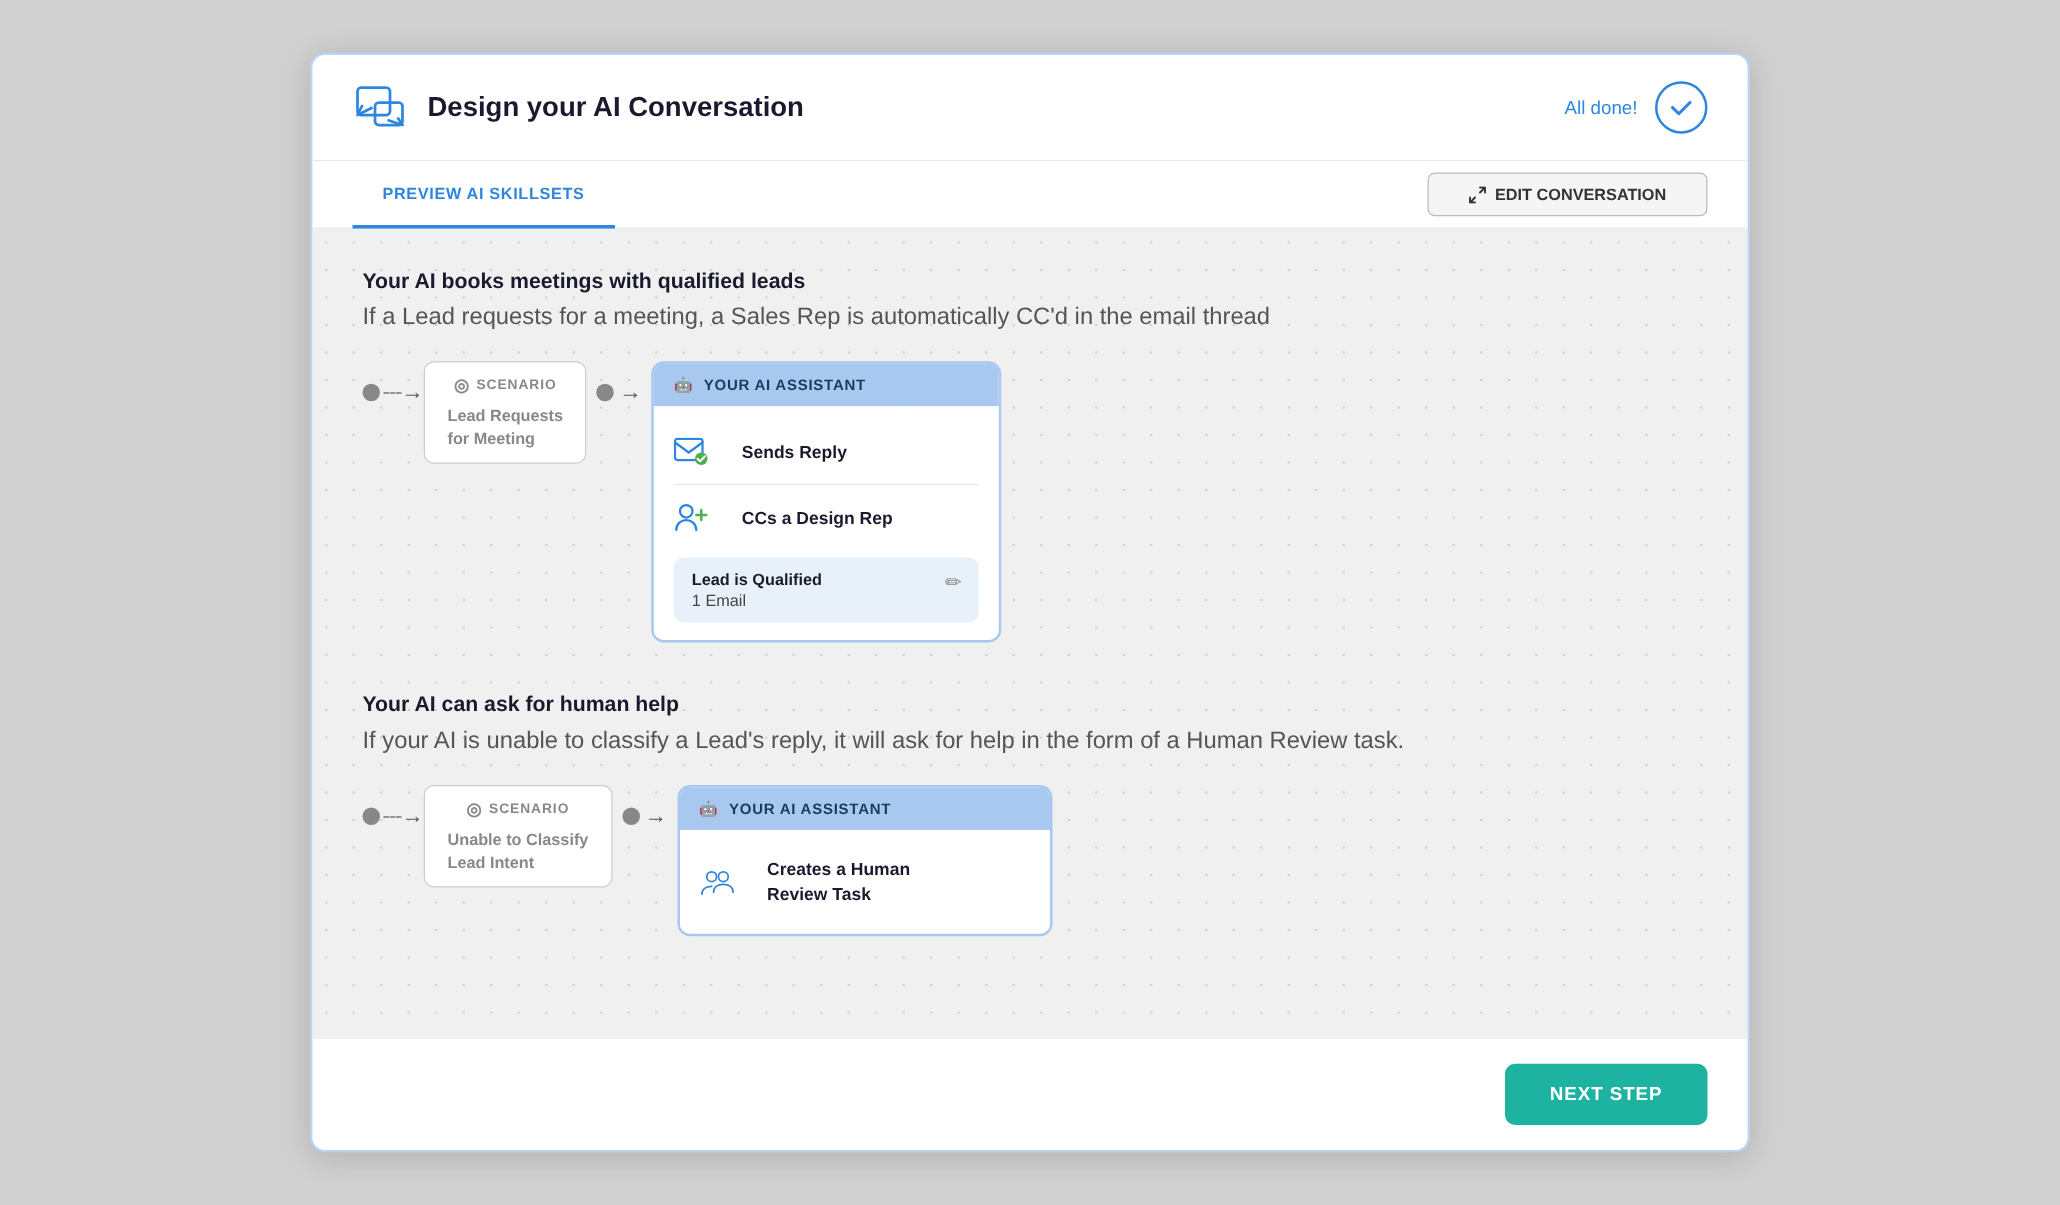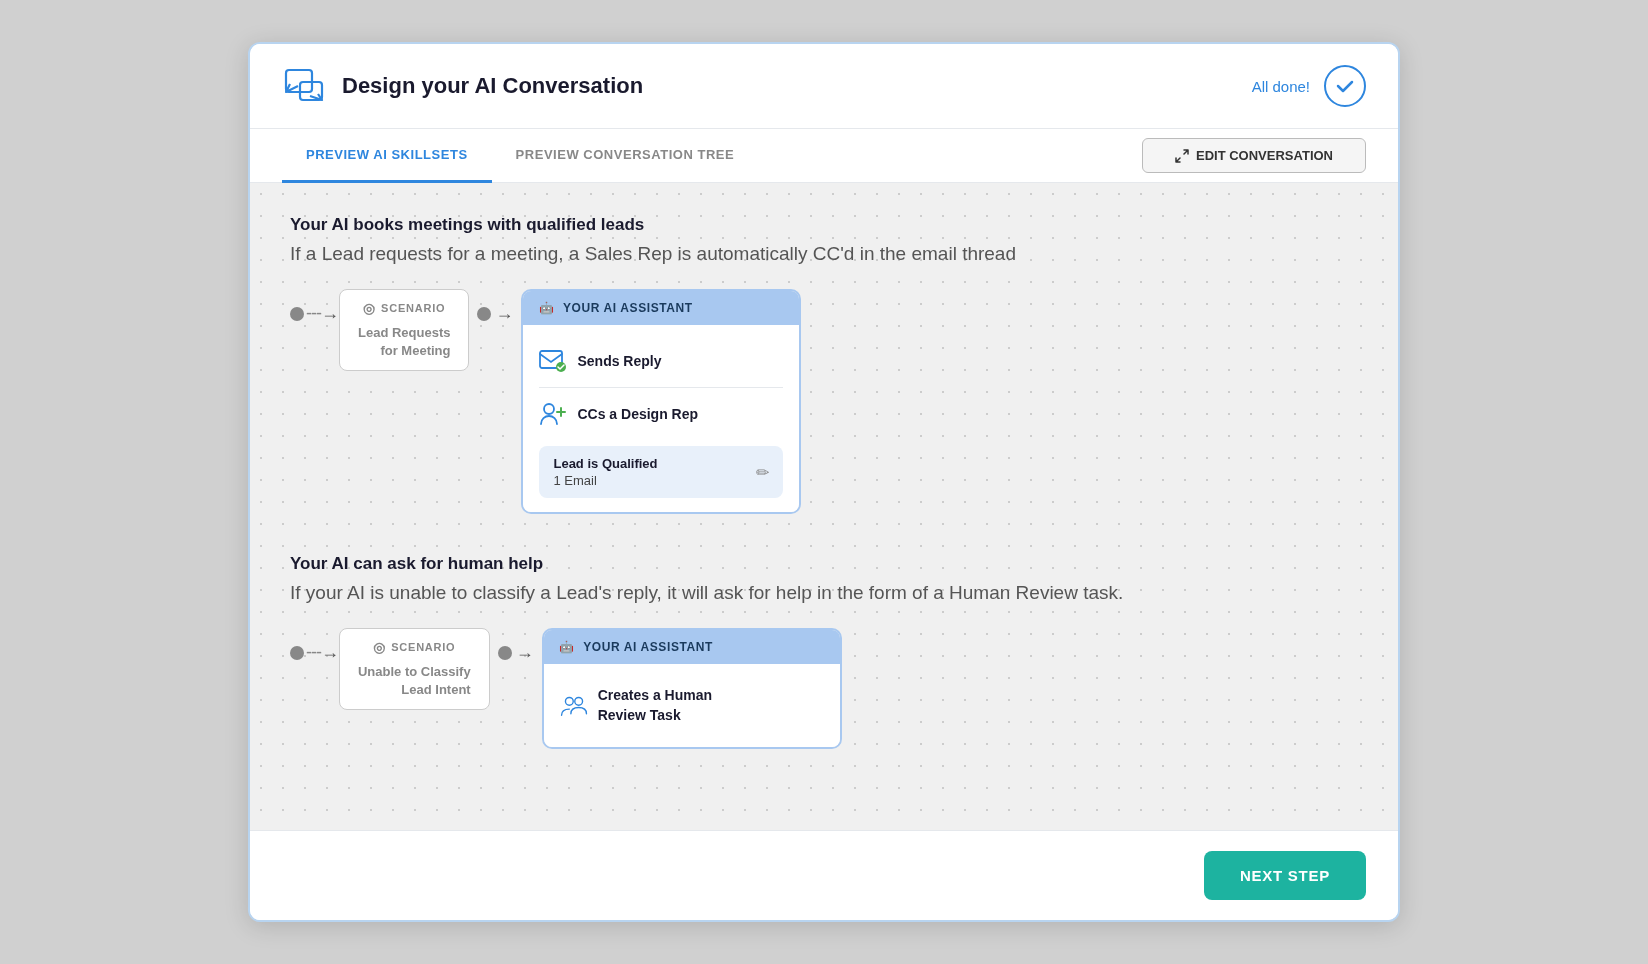--- a/index.html
+++ b/index.html
@@ -158,21 +158,21 @@
       letter-spacing: 0.07em;
       display: flex;
       align-items: center;
       gap: 5px;
       margin-bottom: 8px;
     }
     .scenario-value {
       font-size: 13px;
       font-weight: 600;
       color: #888;
-      text-align: right;
+      text-align: left;
       line-height: 1.4;
     }
     .connector {
       display: flex;
       align-items: center;
       margin: 0 8px;
       margin-top: 14px;
     }
     
     .ai-box {
@@ -192,21 +192,21 @@
       color: #1a3a5c;
       letter-spacing: 0.05em;
     }
     .ai-body {
       background: #fff;
       padding: 14px 16px;
     }
     .ai-action {
       display: flex;
       align-items: center;
-      gap: 10px;
+      gap: 26px;
       padding: 8px 0;
       font-size: 14px;
       font-weight: 600;
       color: #1a1a2e;
     }
     .ai-action-icon {
       width: 28px;
       height: 28px;
       flex-shrink: 0;
       display: flex;
@@ -217,21 +217,20 @@
       height: 1px;
       background: #e5e8ec;
       margin: 4px 0;
     }
     .qualified-card {
       background: #e8f0fa;
       border-radius: 8px;
       padding: 10px 14px;
       margin-top: 10px;
       display: flex;
-      align-items: center;
       justify-content: space-between;
     }
     .qualified-card-left .qualified-title {
       font-size: 13px;
       font-weight: 700;
       color: #1a1a2e;
     }
     .qualified-card-left .qualified-sub {
       font-size: 13px;
       color: #444;
@@ -278,21 +277,20 @@
     <span class="all-done">All done!</span>
     <div class="check-circle">
       <svg width="22" height="22" viewBox="0 0 22 22" fill="none">
         <path d="M4 11 L9 16 L18 7" stroke="#2e86de" stroke-width="2.5" stroke-linecap="round" stroke-linejoin="round"></path>
       </svg>
     </div>
   </div>
 
   <div class="tabs-bar">
     <div class="tab active">PREVIEW AI SKILLSETS</div>
-    <div class="tab">PREVIEW CONVERSATION TREE</div>
     <button class="edit-btn">
       <svg viewBox="0 0 14 14" fill="none" xmlns="http://www.w3.org/2000/svg">
         <path d="M1 13L5 9M13 1L9 5M9 1H13V5M1 9V13H5" stroke="#333" stroke-width="1.5" stroke-linecap="round" stroke-linejoin="round"></path>
       </svg>
       <span>EDIT CONVERSATION</span>
     </button>
   </div>
 
   <div class="content">
 

